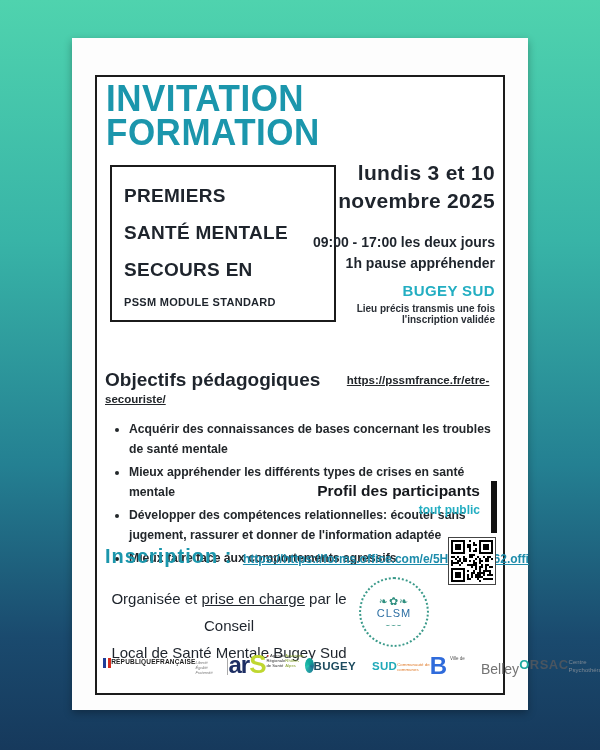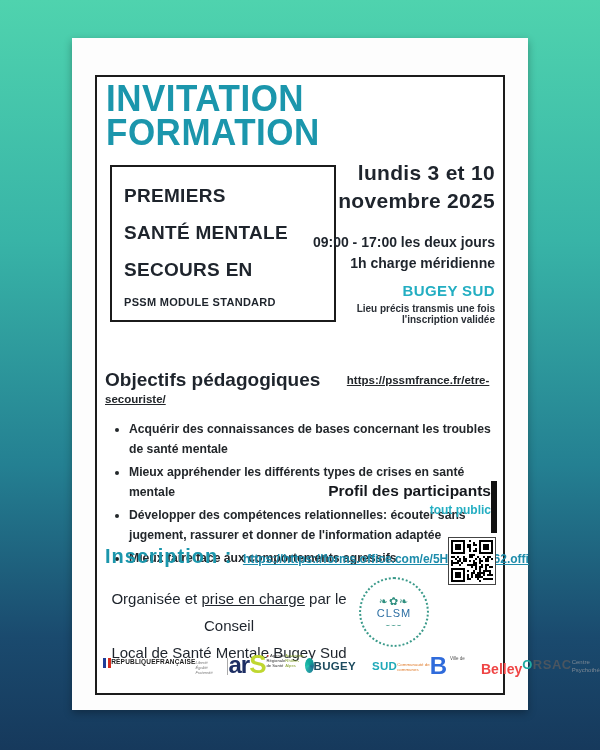--- a/index.html
+++ b/index.html
@@ -35,21 +35,21 @@
   .hours{font-size:14px;font-weight:700;margin-top:17px;line-height:21px;}
   .pause{font-size:14px;font-weight:700;line-height:21px;}
   .location{font-size:15px;font-weight:800;color:#23aec2;margin-top:8px;letter-spacing:.4px;}
   .loc-note{font-size:10px;font-weight:600;margin-top:4px;color:#2a2f36;}
   .objectives{position:absolute;left:8px;top:292px;width:394px;}
   .obj-head{font-size:19px;font-weight:800;color:#1e242c;display:inline-block;}
   .obj-link{font-size:11.5px;font-weight:700;color:#23272b;text-decoration:underline;margin-left:22px;vertical-align:2px;}
   .objectives ul{margin:10px 0 0;padding-left:24px;}
   .objectives li{font-size:12.2px;font-weight:700;color:#23272b;line-height:20px;margin-bottom:3px;}
   .participants{position:absolute;right:6px;top:404px;display:flex;align-items:stretch;}
-  .participants .txt{text-align:right;padding-right:0;}
+  .participants .txt{text-align:right;padding-right:11px;}
   .part-head{font-size:15.5px;font-weight:800;color:#15181d;line-height:19px;}
   .part-val{font-size:12px;font-weight:800;color:#23aec2;margin-top:3px;}
   .part-bar{width:6px;background:#111;height:52px;}
   .inscription{position:absolute;left:8px;top:468px;white-space:nowrap;}
   .insc-label{font-size:20px;font-weight:800;color:#1b96ac;letter-spacing:1px;}
   .insc-link{font-size:12px;font-weight:700;color:#1d8cab;text-decoration:underline;margin-left:6px;}
   .qr{position:absolute;left:351px;top:460px;width:48px;height:48px;background:#fff;border:1px solid #444;padding:2px;box-sizing:border-box;}
   .qr svg{width:100%;height:100%;display:block;}
   .organizer{position:absolute;left:2px;top:508px;width:260px;text-align:center;
     font-size:15px;font-weight:400;color:#1e242c;line-height:27px;}
@@ -76,21 +76,21 @@
   .bs-swirl{width:15px;height:15px;border-radius:50%;
     background:conic-gradient(#0fa89b,#1b6e8f,#29c2b2,#0fa89b);margin-bottom:2px;}
   .bs-word{font-size:11.5px;font-weight:800;letter-spacing:.3px;line-height:12px;}
   .bs-b{color:#1c4a5e;}
   .bs-s{color:#1fa9b8;padding-left:16px;}
   .bs-sub{font-size:4.4px;color:#e07b2a;margin-top:2px;}
   .belley{flex-direction:row;align-items:center;gap:3px;}
   .belley-b{font-size:24px;font-weight:800;color:#2f6bdb;line-height:24px;}
   .belley-col{display:flex;flex-direction:column;}
   .belley-ville{font-size:4.5px;color:#555;line-height:6px;}
-  .belley-name{font-size:14px;font-weight:700;color:#ef4444;line-height:15px;padding-left:31px;}
+  .belley-name{font-size:14px;font-weight:400;color:#737373;line-height:15px;padding-left:31px;}
   .orsac-word{font-size:13px;font-weight:800;line-height:14px;color:#4a5560;letter-spacing:.5px;}
   .orsac-o{color:#1fa9a0;}
   .orsac-sub{font-size:6px;color:#7c8894;line-height:7.5px;margin-top:1px;}
   .orsac-bar{width:22px;height:2px;background:#5bc6c0;margin-top:2px;}
 </style>
 </head>
 <body>
 
 <div class="paper">
   <div class="inner-box">
@@ -106,21 +106,21 @@
       <div class="course-line">SECOURS EN</div>
       <div class="course-sub">PSSM MODULE STANDARD</div>
     </div>
 
     <div class="schedule">
       <div class="dates">
         <div>lundis 3 et 10</div>
         <div>novembre 2025</div>
       </div>
       <div class="hours">09:00 - 17:00 les deux jours</div>
-      <div class="pause">1h charge méridienne</div>
+      <div class="pause">1h pause appréhender</div>
       <div class="location">BUGEY SUD</div>
       <div class="loc-note">Lieu précis transmis une fois l'inscription validée</div>
     </div>
 
     <div class="objectives">
       <span class="obj-head">Objectifs pédagogiques</span>
       <a class="obj-link" href="#">https://pssmfrance.fr/etre-secouriste/</a>
       <ul>
         <li>Acquérir des connaissances de bases concernant les troubles de santé mentale</li>
         <li>Mieux appréhender les différents types de crises en santé mentale</li>

